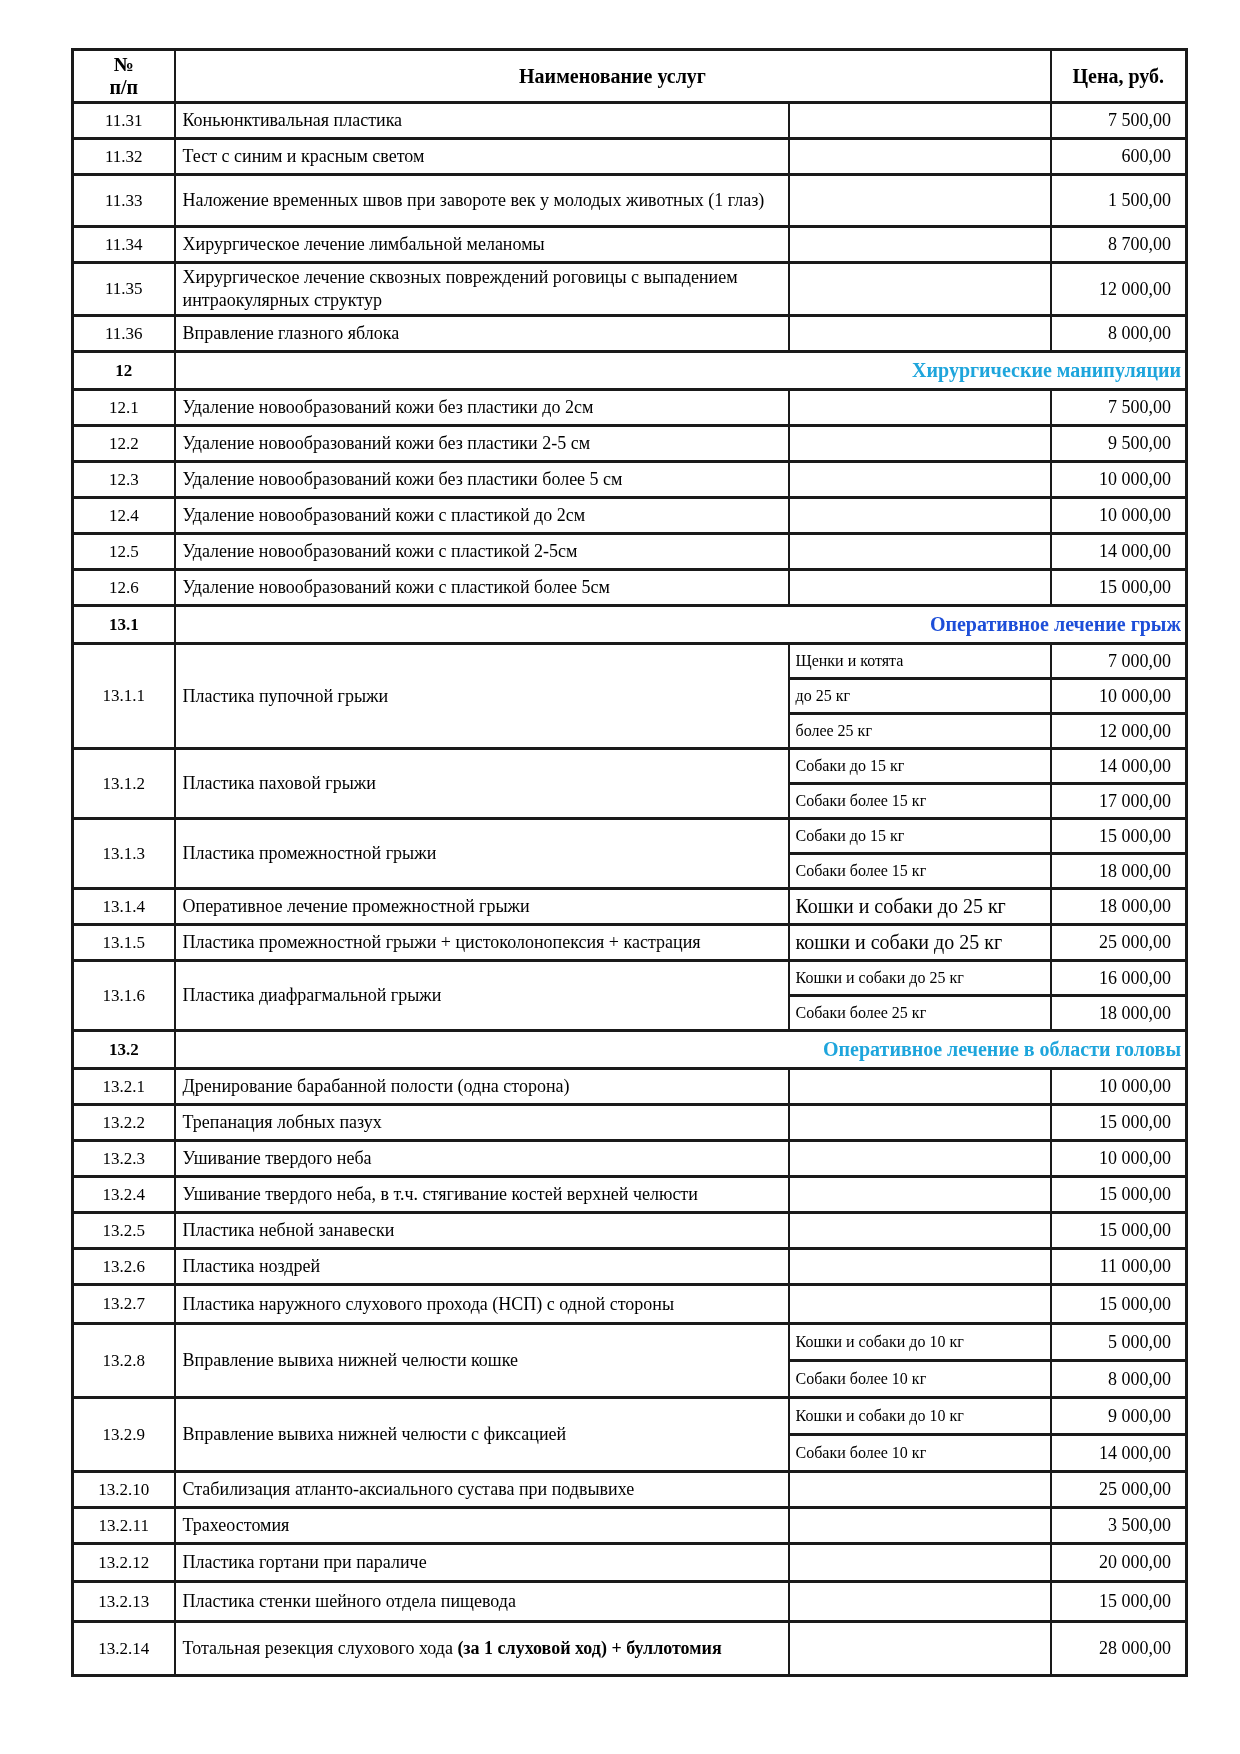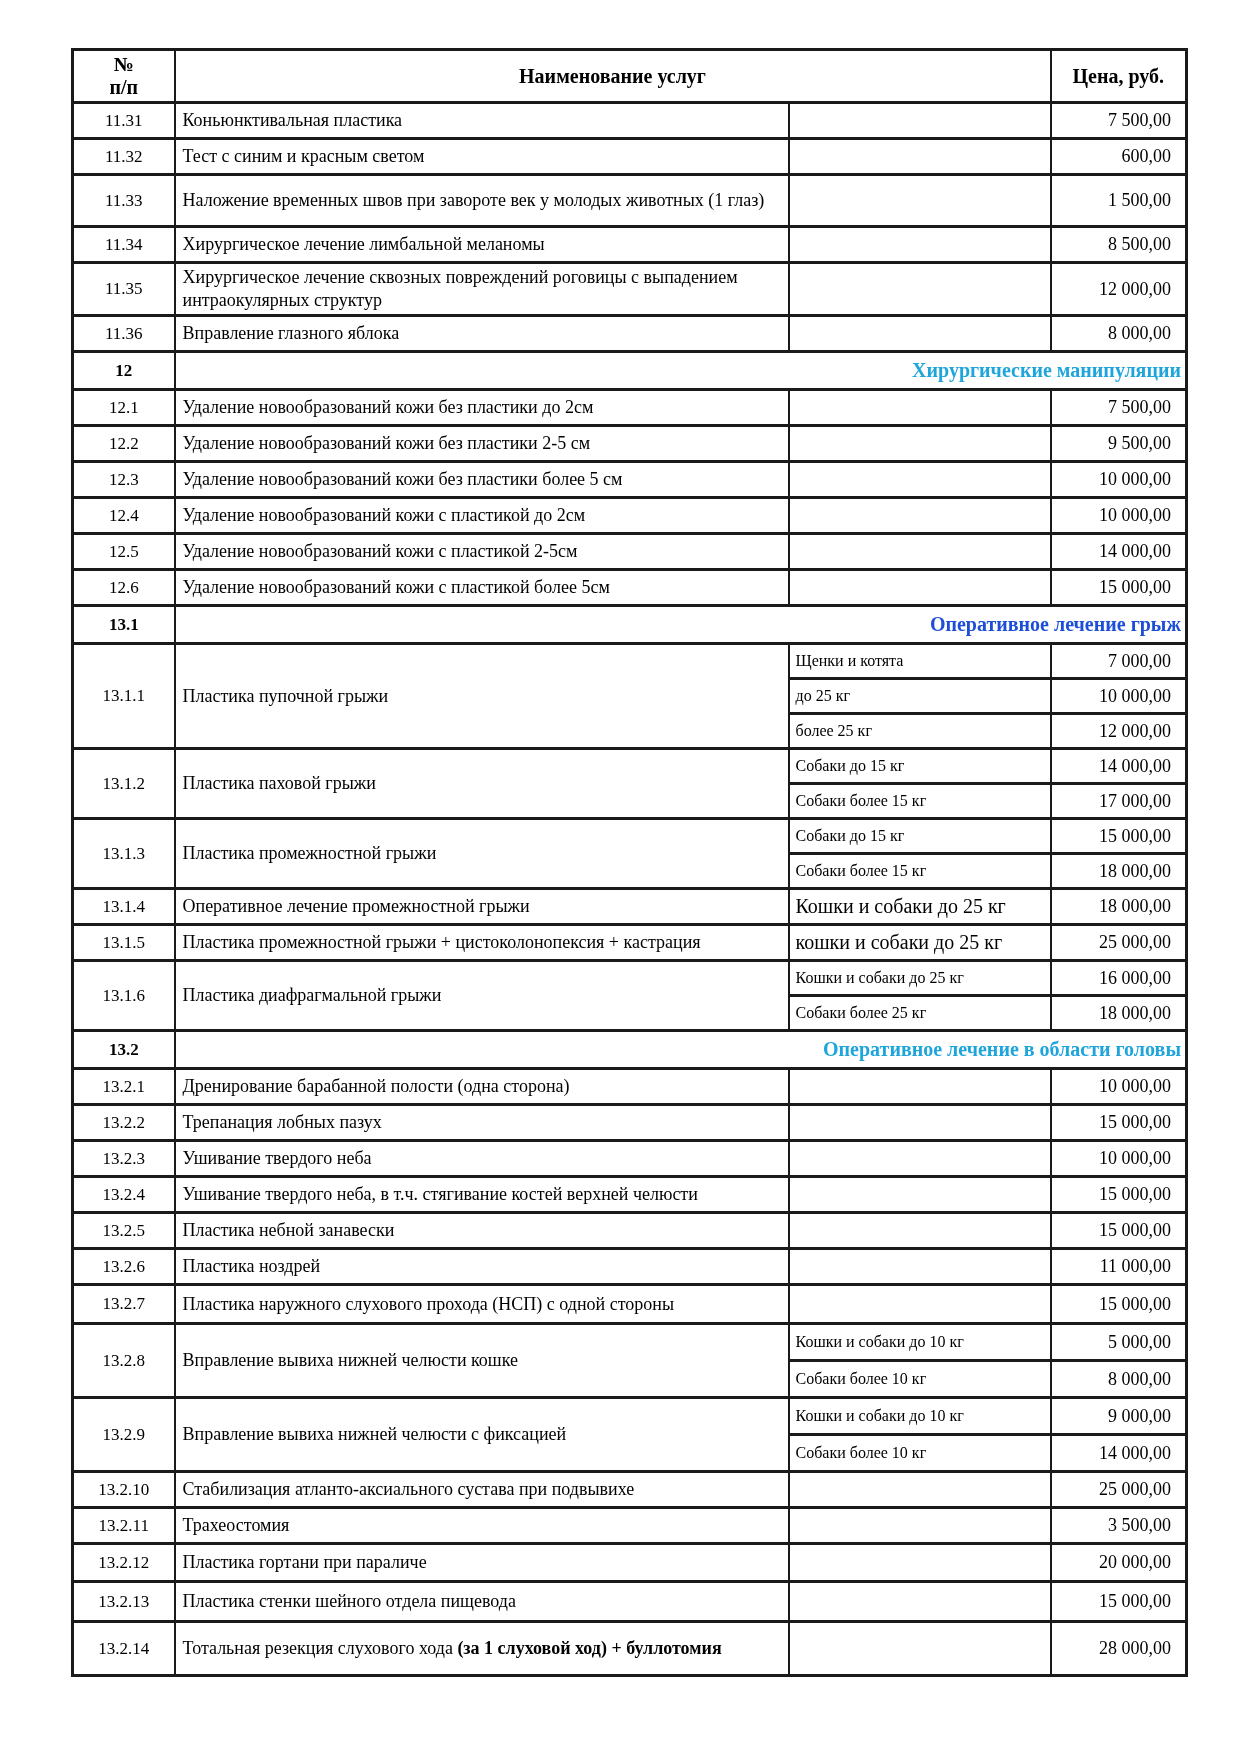--- a/index.html
+++ b/index.html
@@ -112,21 +112,21 @@
         <tr style="height: 52px;">
           <td class="c-num">11.33</td>
           <td class="c-name"><span>Наложение временных швов при завороте век у молодых животных (1 глаз)</span></td>
           <td class="c-weight"></td>
           <td class="c-price">1 500,00</td>
         </tr>
         <tr style="height: 36px;">
           <td class="c-num">11.34</td>
           <td class="c-name"><span>Хирургическое лечение лимбальной меланомы</span></td>
           <td class="c-weight"></td>
-          <td class="c-price">8 500,00</td>
+          <td class="c-price">8 700,00</td>
         </tr>
         <tr style="height: 53px;">
           <td class="c-num">11.35</td>
           <td class="c-name"><span>Хирургическое лечение сквозных повреждений роговицы с выпадением интраокулярных структур</span></td>
           <td class="c-weight"></td>
           <td class="c-price">12 000,00</td>
         </tr>
         <tr style="height: 36px;">
           <td class="c-num">11.36</td>
           <td class="c-name"><span>Вправление глазного яблока</span></td>

